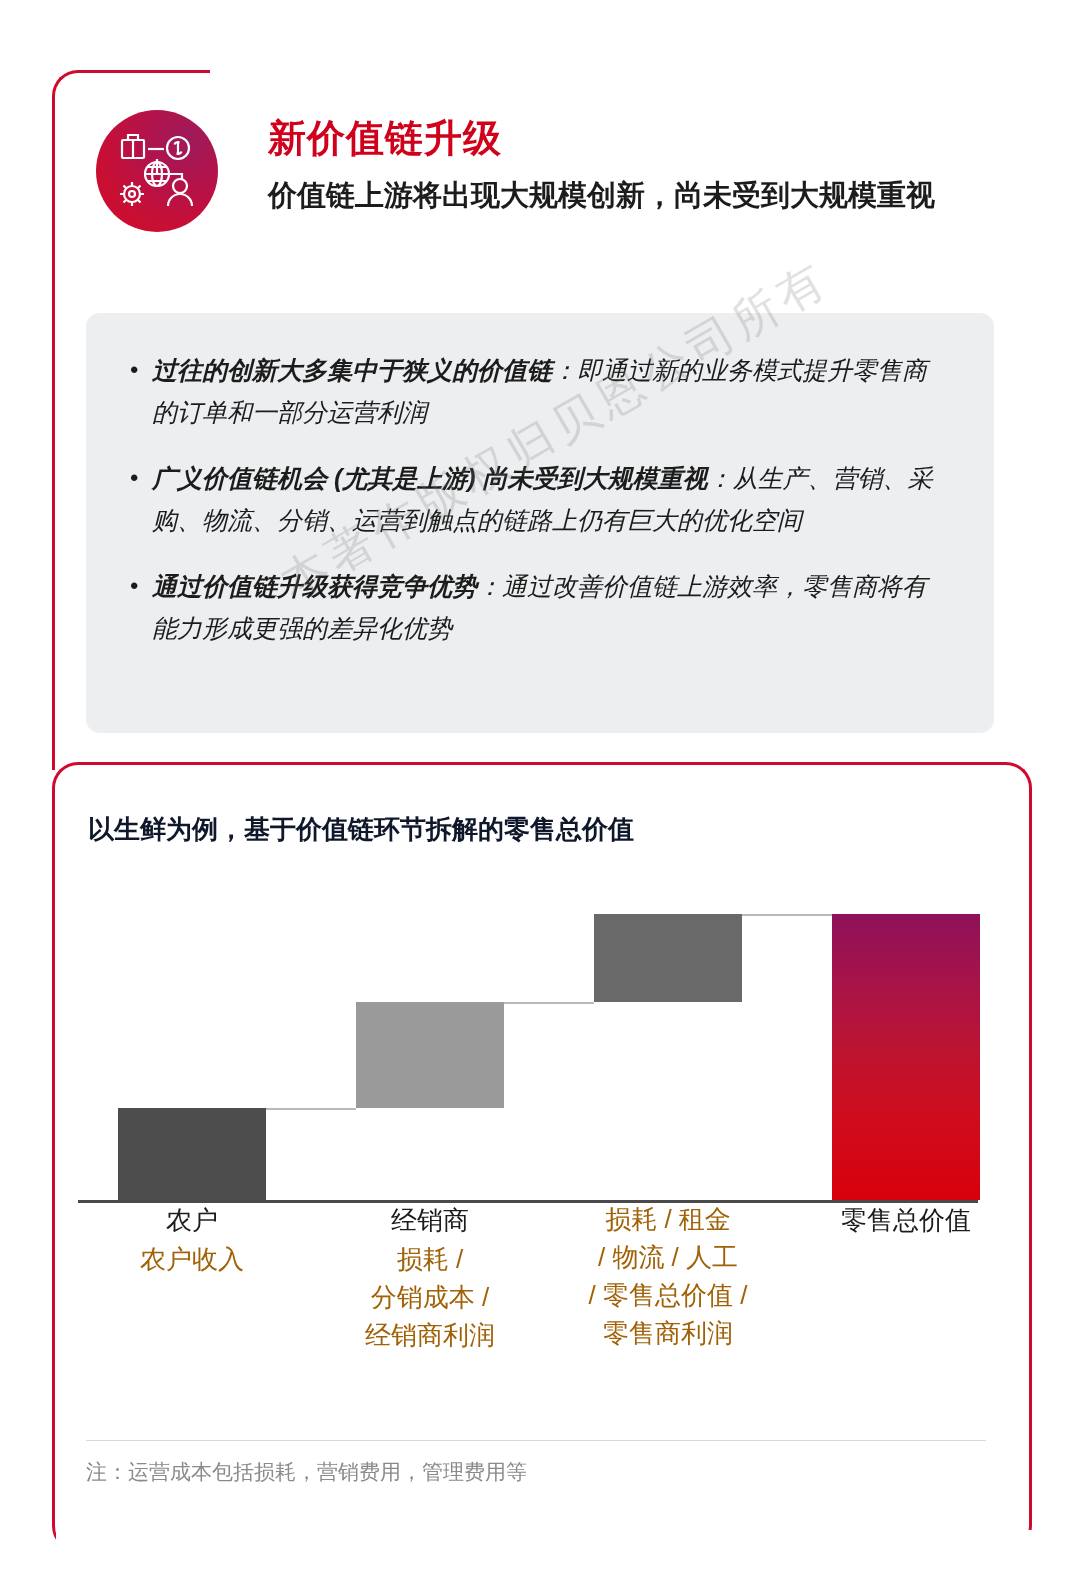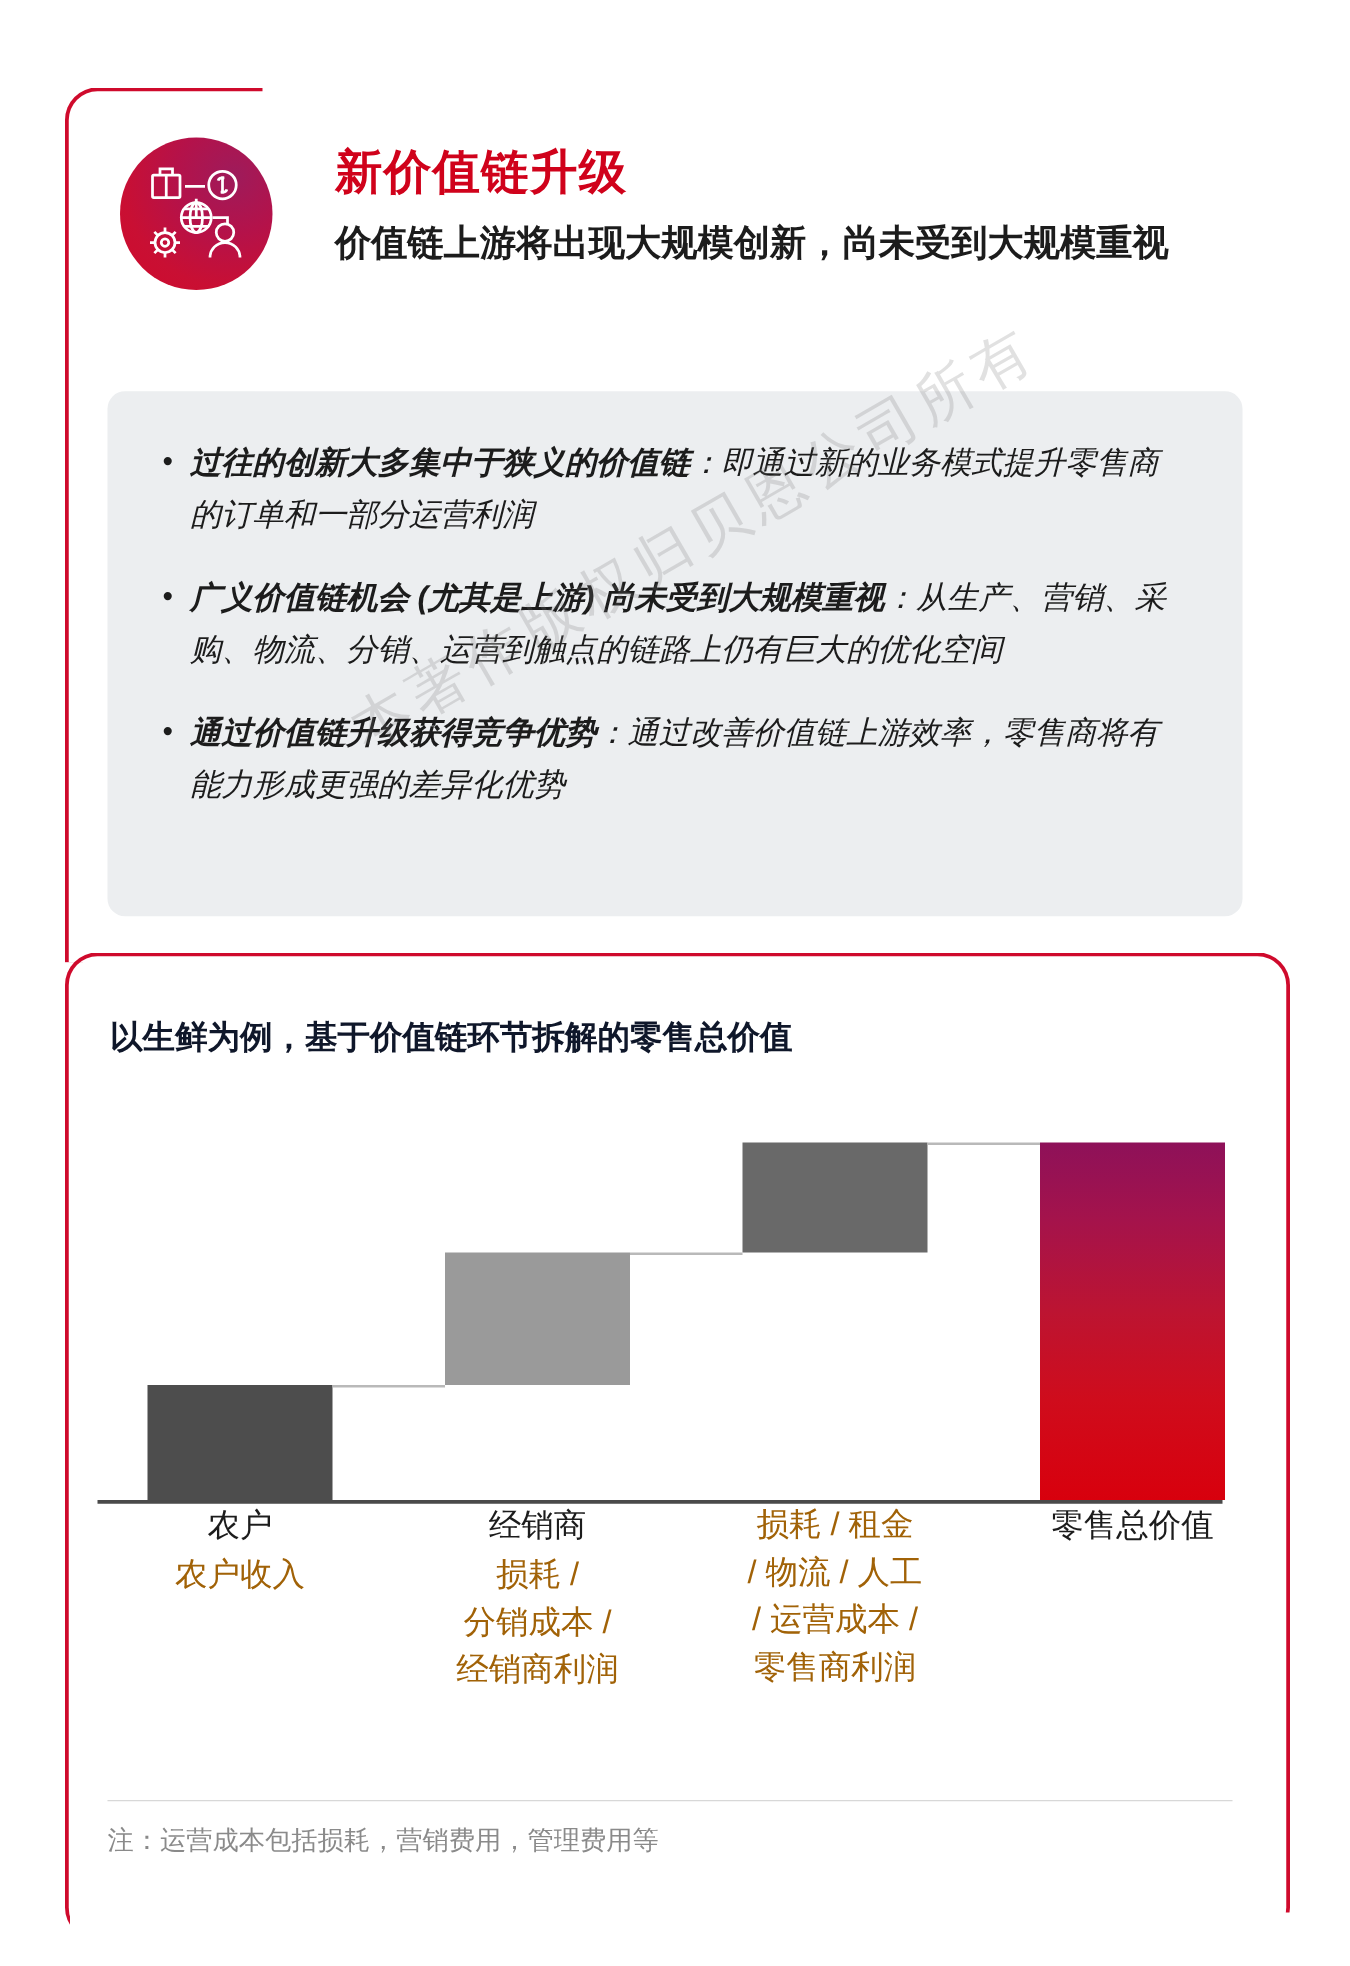--- a/index.html
+++ b/index.html
@@ -316,21 +316,21 @@
   <div class="label-col" style="left:252px; width:200px; top:0;">
     <div class="label-main">经销商</div>
     <div class="label-sub">损耗 /</div>
     <div class="label-sub">分销成本 /</div>
     <div class="label-sub">经销商利润</div>
   </div>
 
   <div class="label-col" style="left:490px; width:200px; top:0;">
     <div class="label-sub">损耗 / 租金</div>
     <div class="label-sub">/ 物流 / 人工</div>
-    <div class="label-sub">/ 运营成本 /</div>
+    <div class="label-sub">/ 零售总价值 /</div>
     <div class="label-sub">零售商利润</div>
   </div>
 
   <div class="label-col" style="left:728px; width:200px; top:0;">
     <div class="label-main">零售总价值</div>
   </div>
 
 </div>
 
 <div class="note-divider"></div>

